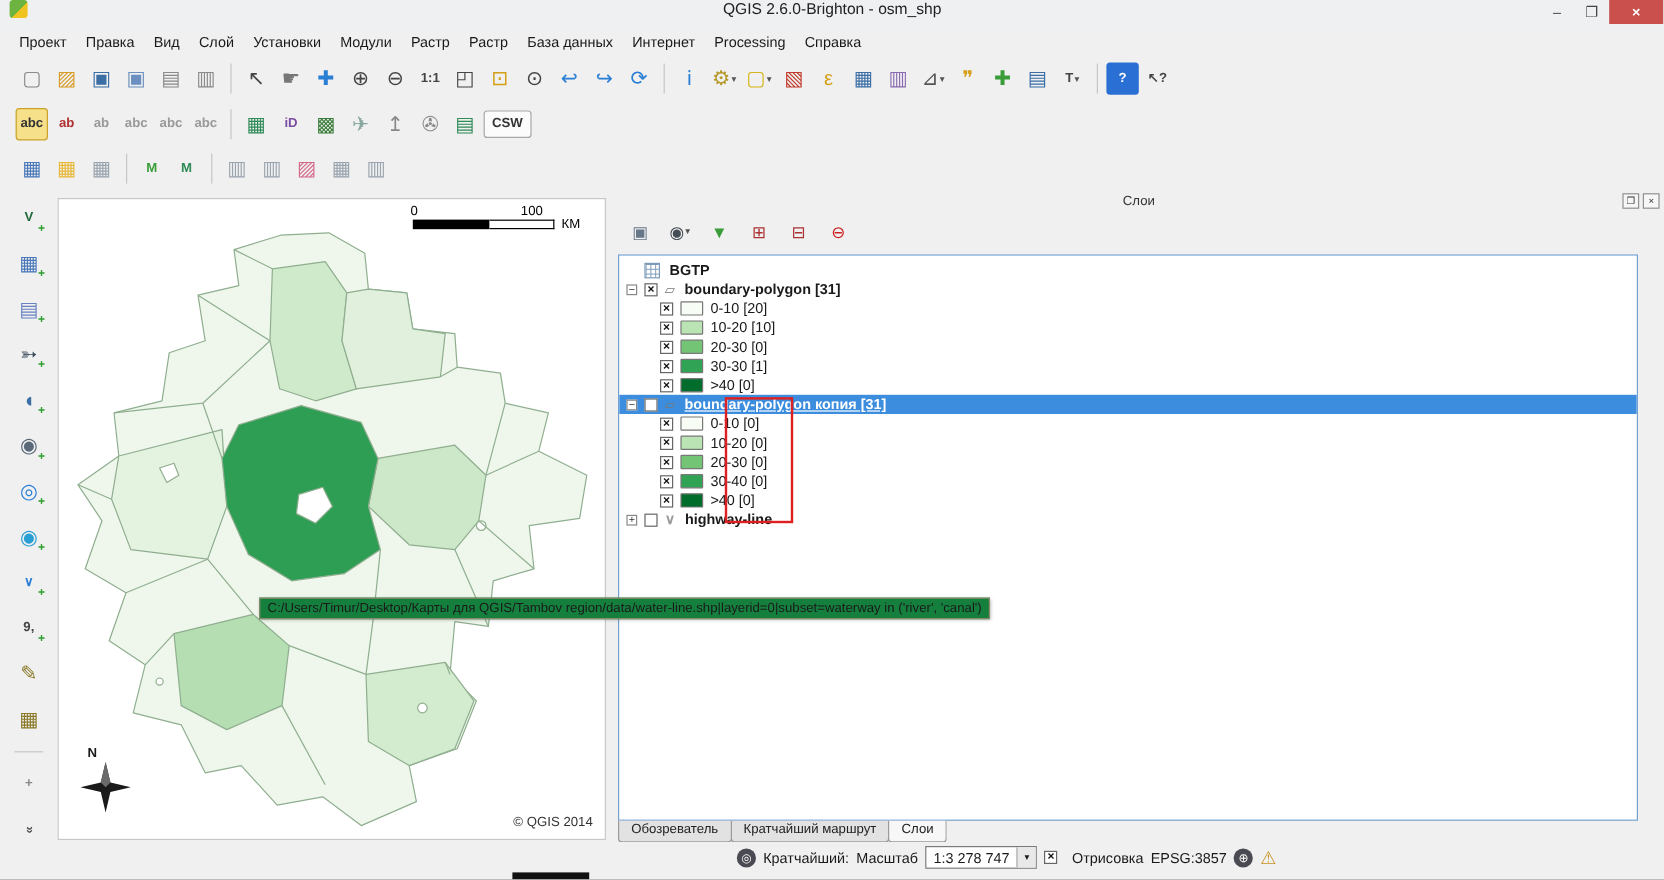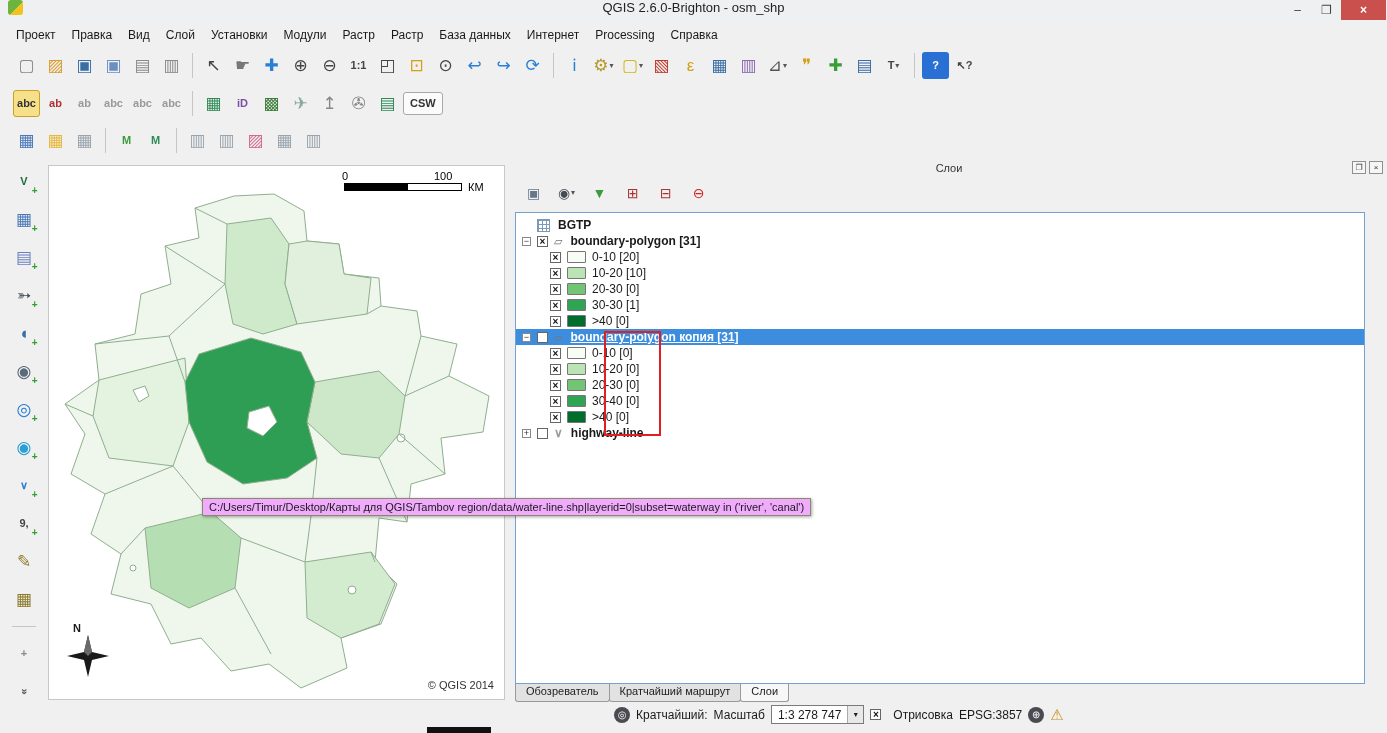--- a/index.html
+++ b/index.html
@@ -98,21 +98,21 @@
   .sb-combo { display:inline-flex; height:19px; border:1px solid #7a7a7a; background:#fff; align-items:center; }
   .sb-combo-text { padding:0 6px; }
   .sb-combo-btn { width:16px; height:100%; display:flex; align-items:center; justify-content:center;
                   background:#e8e8e8; border-left:1px solid #aaa; font-size:8px; }
   .warn-ic { color:#c8901c; font-size:15px; }
   .bottom-strip { position:absolute; left:0; right:0; bottom:0; height:6px; background:#f0f0f0; }
   .taskbar-fragment { position:absolute; left:427px; width:64px; height:6px; background:#111; }
   
   .red-annotation { position:absolute; left:604px; top:331px; width:57px; height:105px;
     border:2px solid #e02020; z-index:50; }
-  .map-tooltip { position:absolute; left:202px; top:498px; z-index:60; background:#f0abfc;
+  .map-tooltip { position:absolute; left:216px; top:498px; z-index:60; background:#15803d;
     border:1px solid #8a8a6a; padding:2px 6px; font-size:11px; white-space:nowrap;
     box-shadow:1px 1px 3px rgba(0,0,0,.35); }
 </style>
 </head>
 <body>
 
 <div id="window">
 
   <div class="titlebar">
     <div class="qgis-logo"></div>

